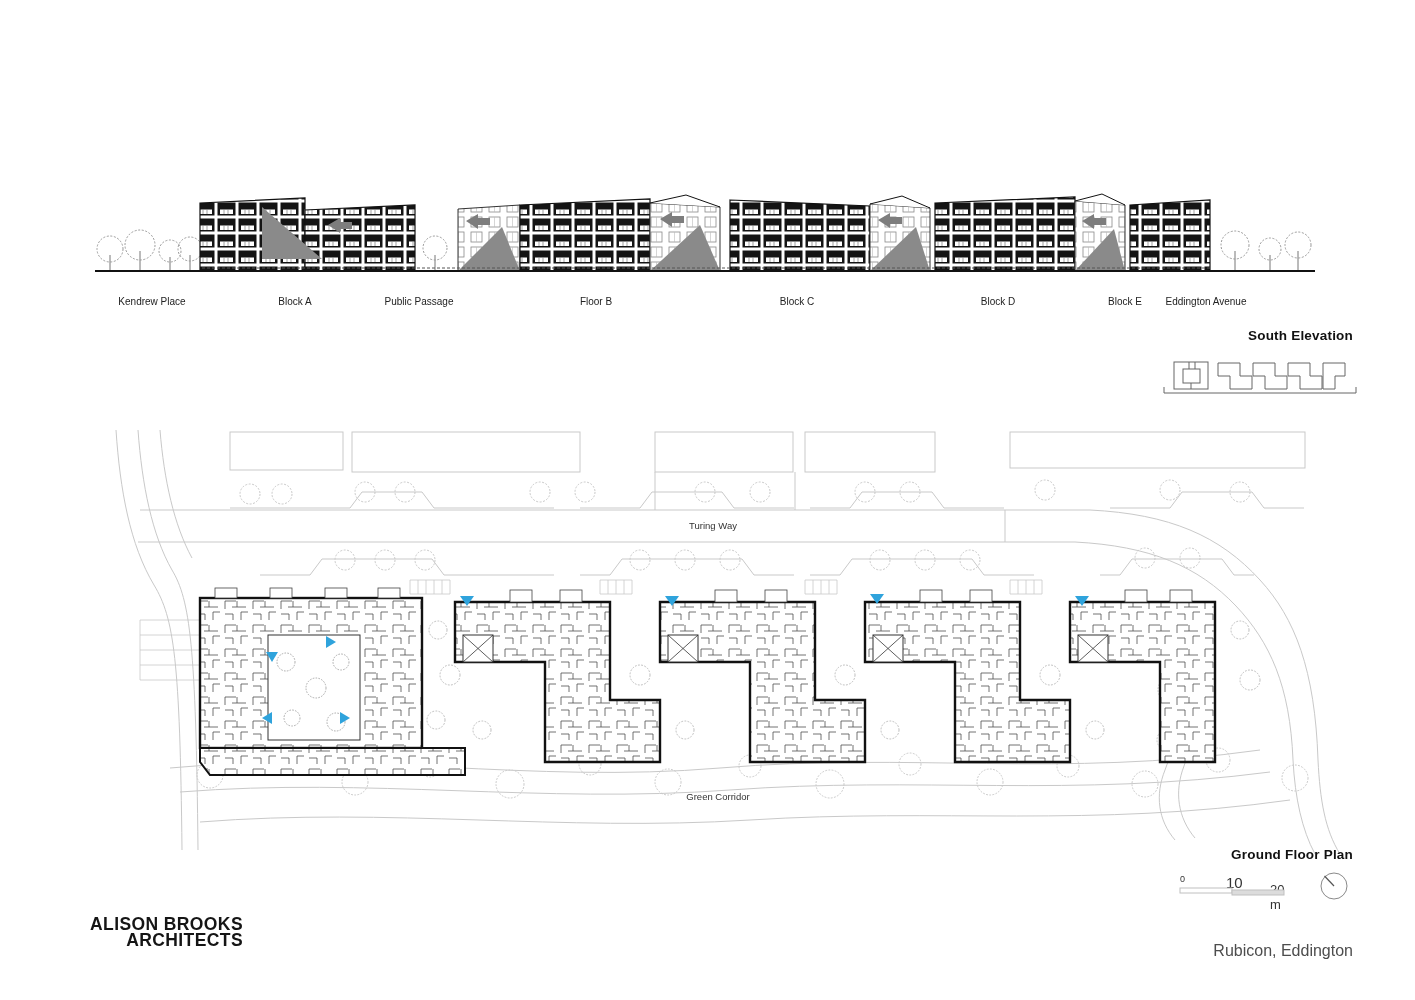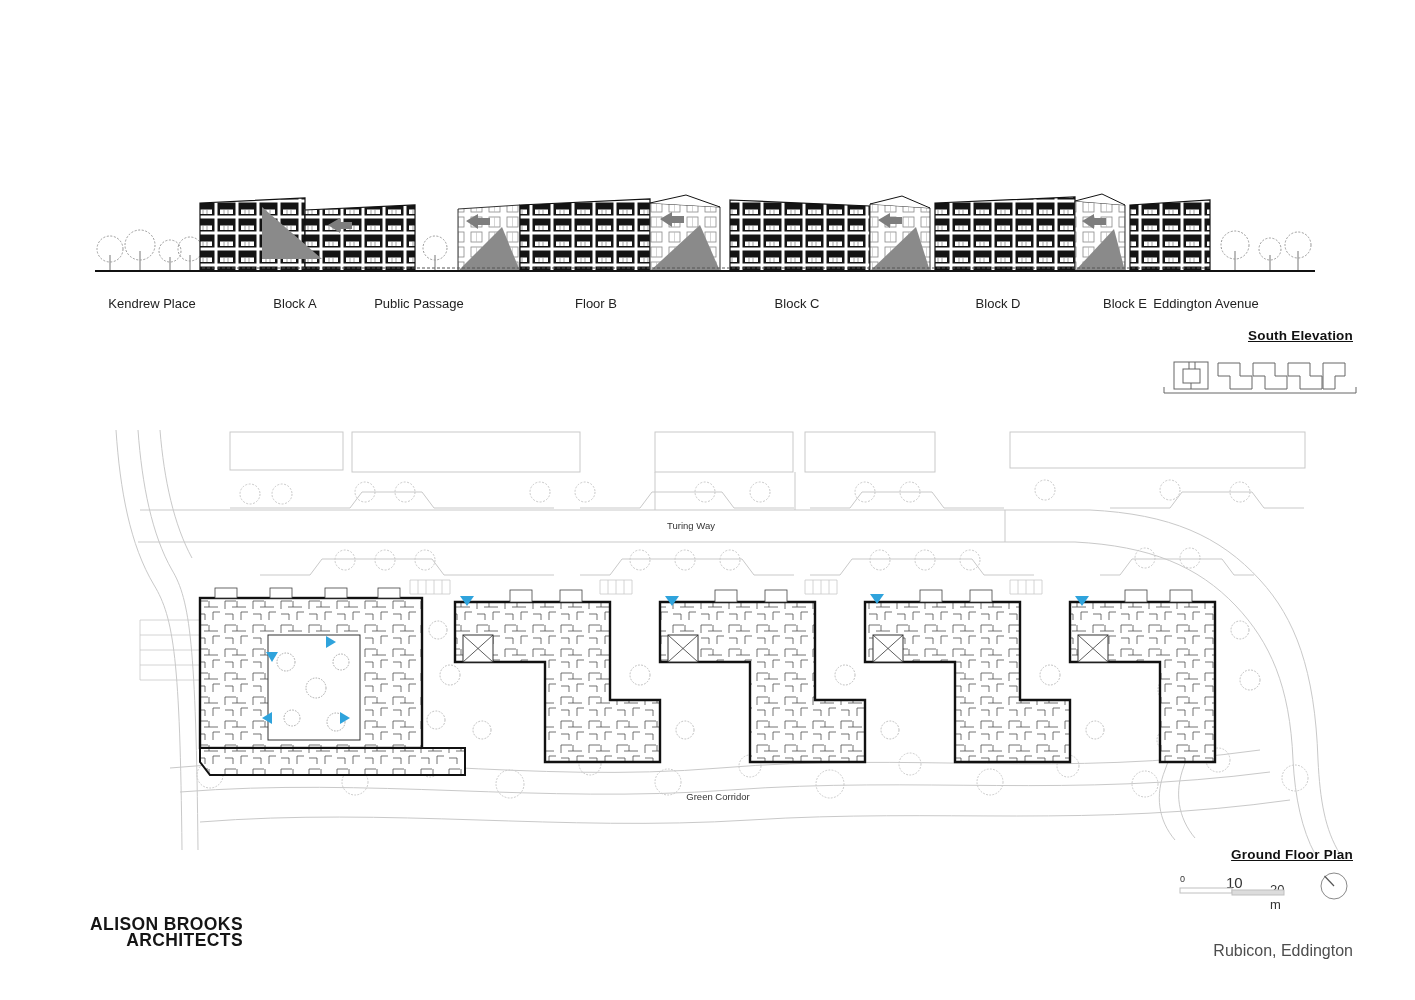--- a/index.html
+++ b/index.html
@@ -1,20 +1,20 @@
 <!DOCTYPE html>
 <html style="--accent: #2fa3dc;"><head>
 <meta charset="utf-8">
 <style>
   html,body{margin:0;padding:0;background:#fff;}
   #sheet{position:relative;width:1415px;height:1000px;background:#ffffff;overflow:hidden;
          font-family:"Liberation Sans","DejaVu Sans",sans-serif;color:#1a1a1a;}
   .abs{position:absolute;}
-  .lbl{position:absolute;font-size:13px;color:#222;white-space:nowrap;transform:translateX(-50%);}
-  .title{position:absolute;right:62px;font-size:13.5px;font-weight:bold;color:#111;letter-spacing:.2px;text-decoration:underline;}
+  .lbl{position:absolute;font-size:10px;color:#222;white-space:nowrap;transform:translateX(-50%);}
+  .title{position:absolute;right:62px;font-size:13.5px;font-weight:bold;color:#111;letter-spacing:.2px;}
   .tri{fill:var(--accent,#2fa3dc);stroke:none;}
   #logo{position:absolute;left:62px;top:916px;font-weight:800;font-size:17.5px;line-height:16px;
         letter-spacing:.4px;color:#151515;text-align:right;margin-left:28px;}
   #project{position:absolute;right:62px;top:942px;font-size:16px;color:#4d4d4d;margin-left:42px;}
   .planlbl{position:absolute;font-size:9.5px;color:#333;white-space:nowrap;transform:translateX(-50%);}
   svg{display:block;}
 </style>
 </head>
 <body>
 
@@ -310,21 +310,21 @@
       <path d="M960,172 H1105 V270 H1110 V332 H1050 V332 H1050 V232 M960,172 V232 H1050 V332 H1110 V270 H1105" fill="none"></path>
       <path d="M960,172 H1105 V332 H1050 V332 H1050 V232 H960 Z" fill="url(#apt)" stroke="#111" stroke-width="2.4"></path>
       <rect x="968" y="205" width="30" height="27" fill="#fff" stroke="#333" stroke-width="1"></rect>
       <path d="M968,205 l30,27 M998,205 l-30,27" stroke="#333" stroke-width=".8"></path>
       <rect x="1015" y="160" width="22" height="12" fill="#fff" stroke="#444" stroke-width=".8"></rect>
       <rect x="1060" y="160" width="22" height="12" fill="#fff" stroke="#444" stroke-width=".8"></rect>
       <polygon class="tri" points="965,166 979,166 972,176"></polygon>
     </g>
   </svg>
 
-  <div class="planlbl" style="left:691px;top:520px">Turing Way</div>
+  <div class="planlbl" style="left:713px;top:520px">Turing Way</div>
   <div class="planlbl" style="left:718px;top:791px">Green Corridor</div>
 
   <div class="title" style="top:847px">Ground Floor Plan</div>
 
   <div class="abs" style="left:1178px;top:874px;width:120px;height:24px">
     <span style="position:absolute;left:2px;top:0;font-size:9px;color:#333">0</span>
     <span style="position:absolute;left:48px;top:0;font-size:15px;color:#333">10</span>
     <span style="position:absolute;left:92px;top:8px;font-size:13px;color:#333">20 m</span>
     <svg width="120" height="10" style="position:absolute;left:0;top:13px">
       <rect x="2" y="1" width="52" height="5" fill="#fff" stroke="#c0c0c0"></rect>

